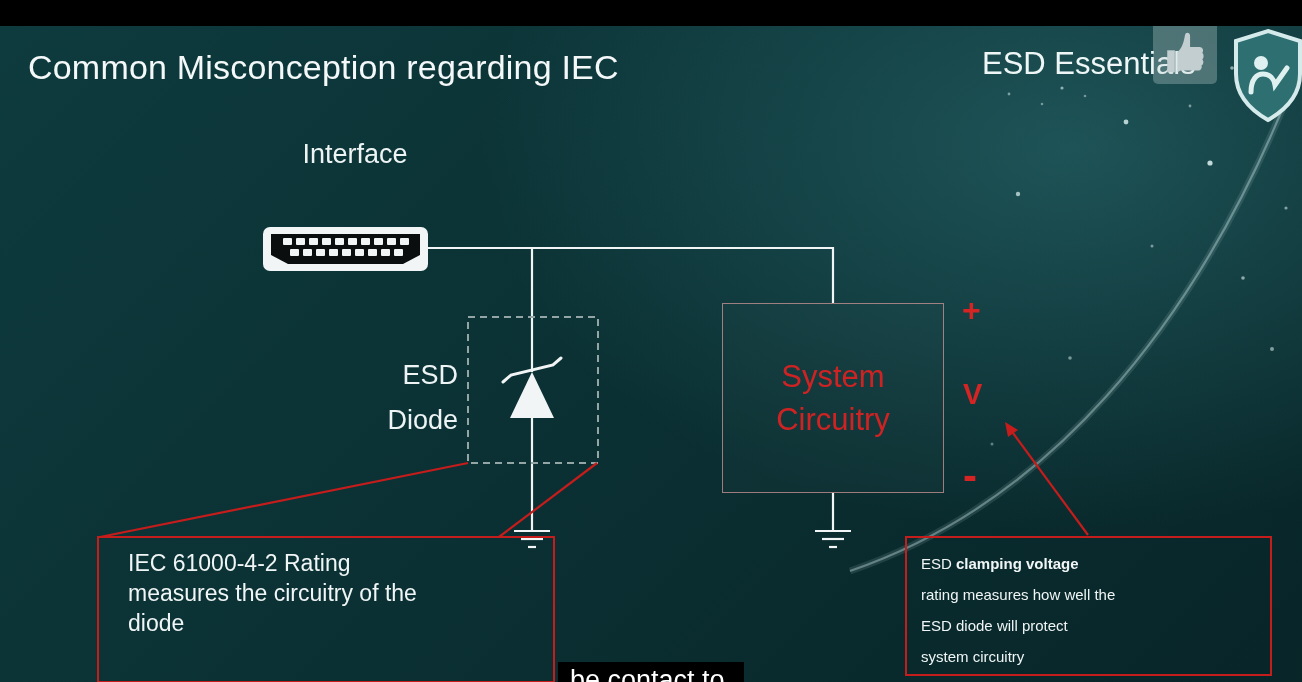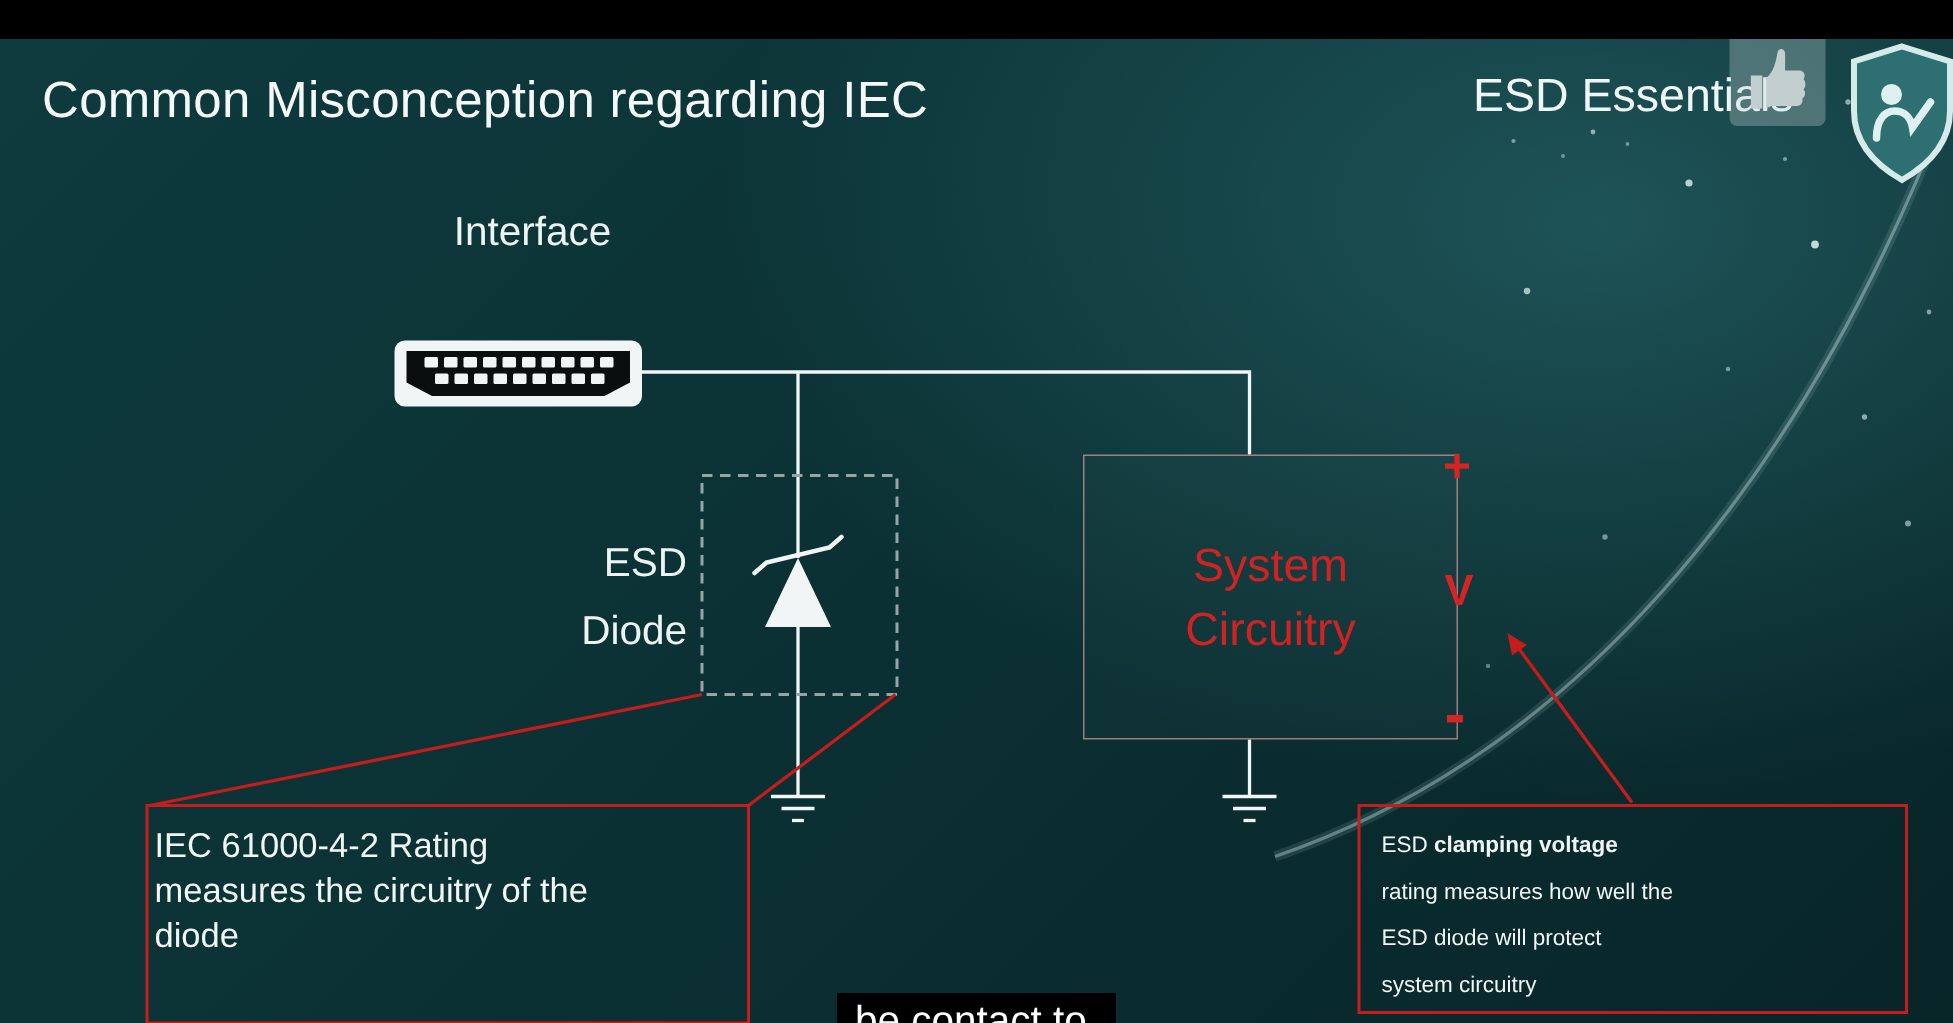--- a/index.html
+++ b/index.html
@@ -24,32 +24,32 @@
   .title { position:absolute; left:28px; top:22px; font-size:34px; font-weight:400; color:#f4f8f8; letter-spacing:.2px; }
   .brand { position:absolute; left:982px; top:20px; font-size:31px; color:#eef6f6; }
 
   .thumbs { position:absolute; left:1153px; top:-6px; width:64px; height:64px;
     background:rgba(196,210,213,0.32); border-radius:5px; display:flex; align-items:center; justify-content:center; }
   .shield { position:absolute; left:1230px; top:2px; width:76px; height:96px; }
 
   .connector-label { position:absolute; left:250px; top:104px; width:210px; text-align:center; font-size:27px; line-height:49px; }
   .esd-label { position:absolute; left:360px; top:327px; width:98px; text-align:right; font-size:27px; line-height:45px; }
 
-  .system-box { position:absolute; left:722px; top:277px; width:250px; height:190px;
+  .system-box { position:absolute; left:722px; top:277px; width:222px; height:190px;
     border:1px solid rgba(207,150,150,0.75); background:rgba(255,255,255,0.02);
     display:flex; flex-direction:column; align-items:center; justify-content:center; gap:7px;
     font-size:31px; color:#cf2323; }
 
   .v-label { position:absolute; font-weight:bold; color:#d42424; }
   .v-plus  { left:962px; top:266px; font-size:32px; }
   .v-v     { left:963px; top:352px; font-size:29px; }
   .v-minus { left:963px; top:426px; font-size:42px; }
 
   .callout { border:2px solid var(--accent-red,#c51c1c); color:#f0f5f5; position:absolute; }
-  .iec-box   { left:97px;  top:510px; width:403px; height:147px; padding:10px 4px; font-size:23px;   line-height:30px; }
+  .iec-box   { left:97px;  top:510px; width:458px; height:147px; padding:10px 29px; font-size:23px;   line-height:30px; }
   .clamp-box { left:905px; top:510px; width:367px; height:140px; padding:10px 14px; font-size:15px; line-height:31px; }
   .clamp-box .bold { font-weight:bold; }
 
   .caption { position:absolute; left:50%; transform:translateX(-50%); bottom:6px;
     background:#000; color:#fff; font-size:27px; padding:3px 12px 6px; white-space:nowrap; }
   .page-num { position:absolute; right:34px; bottom:0; font-size:14px; color:#cfe0e0; }
 </style>
 </head>
 <body>
 

